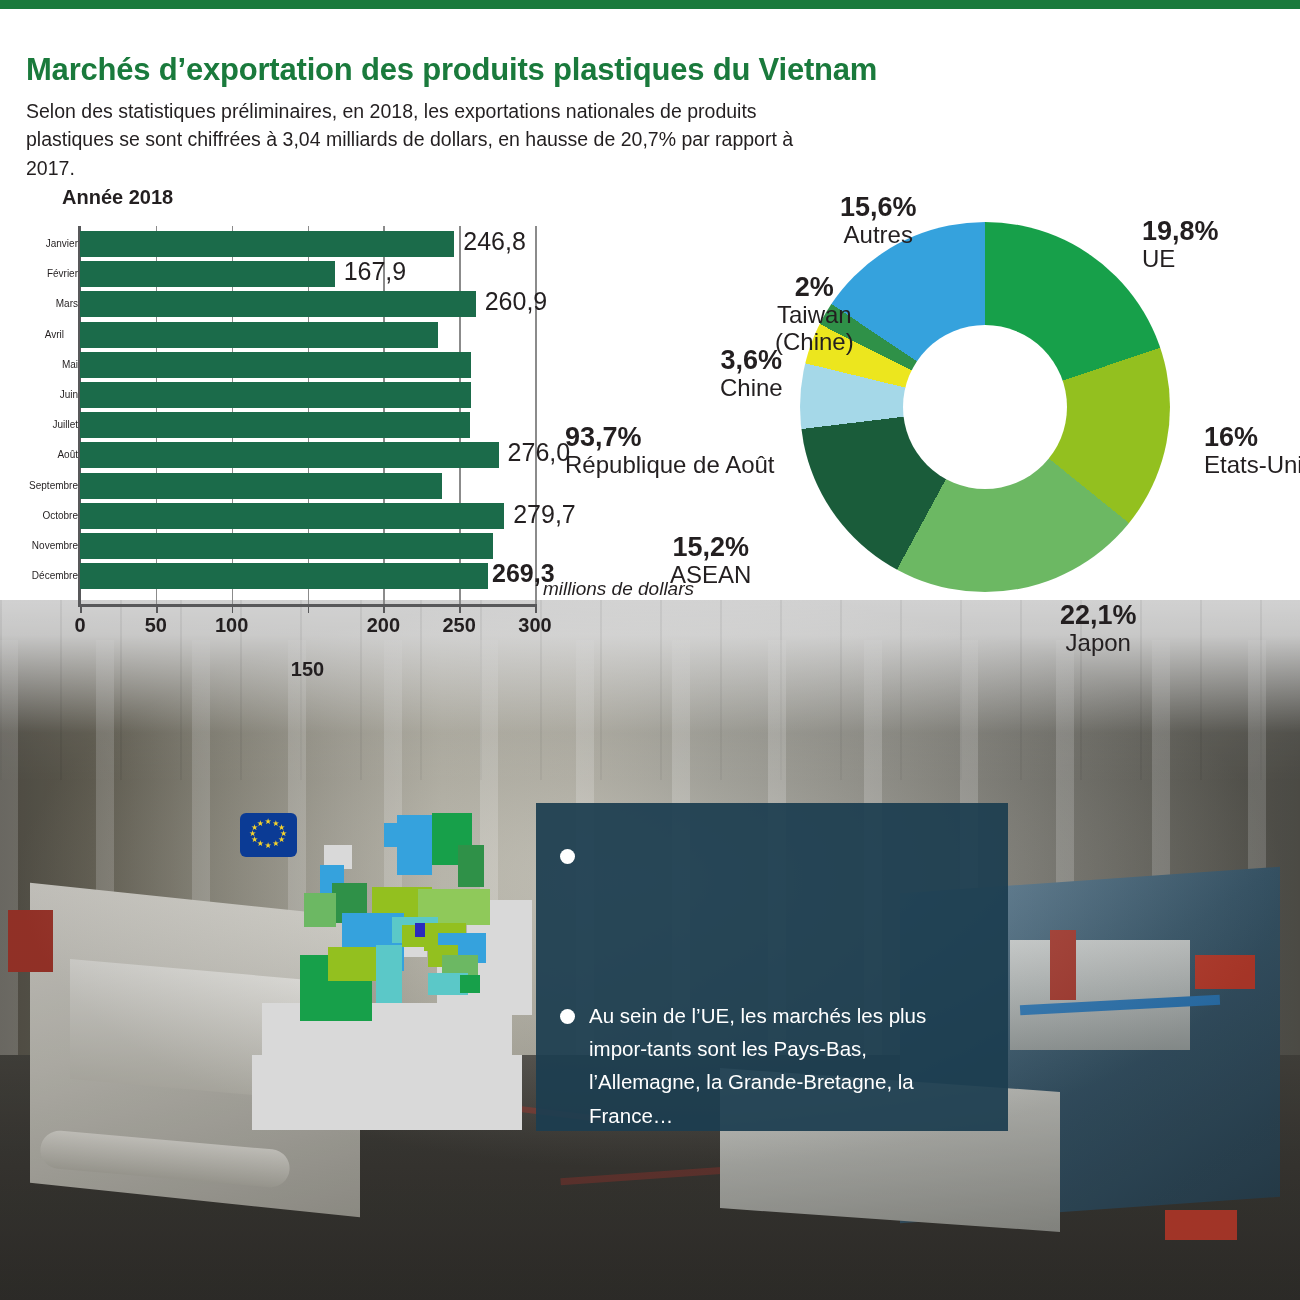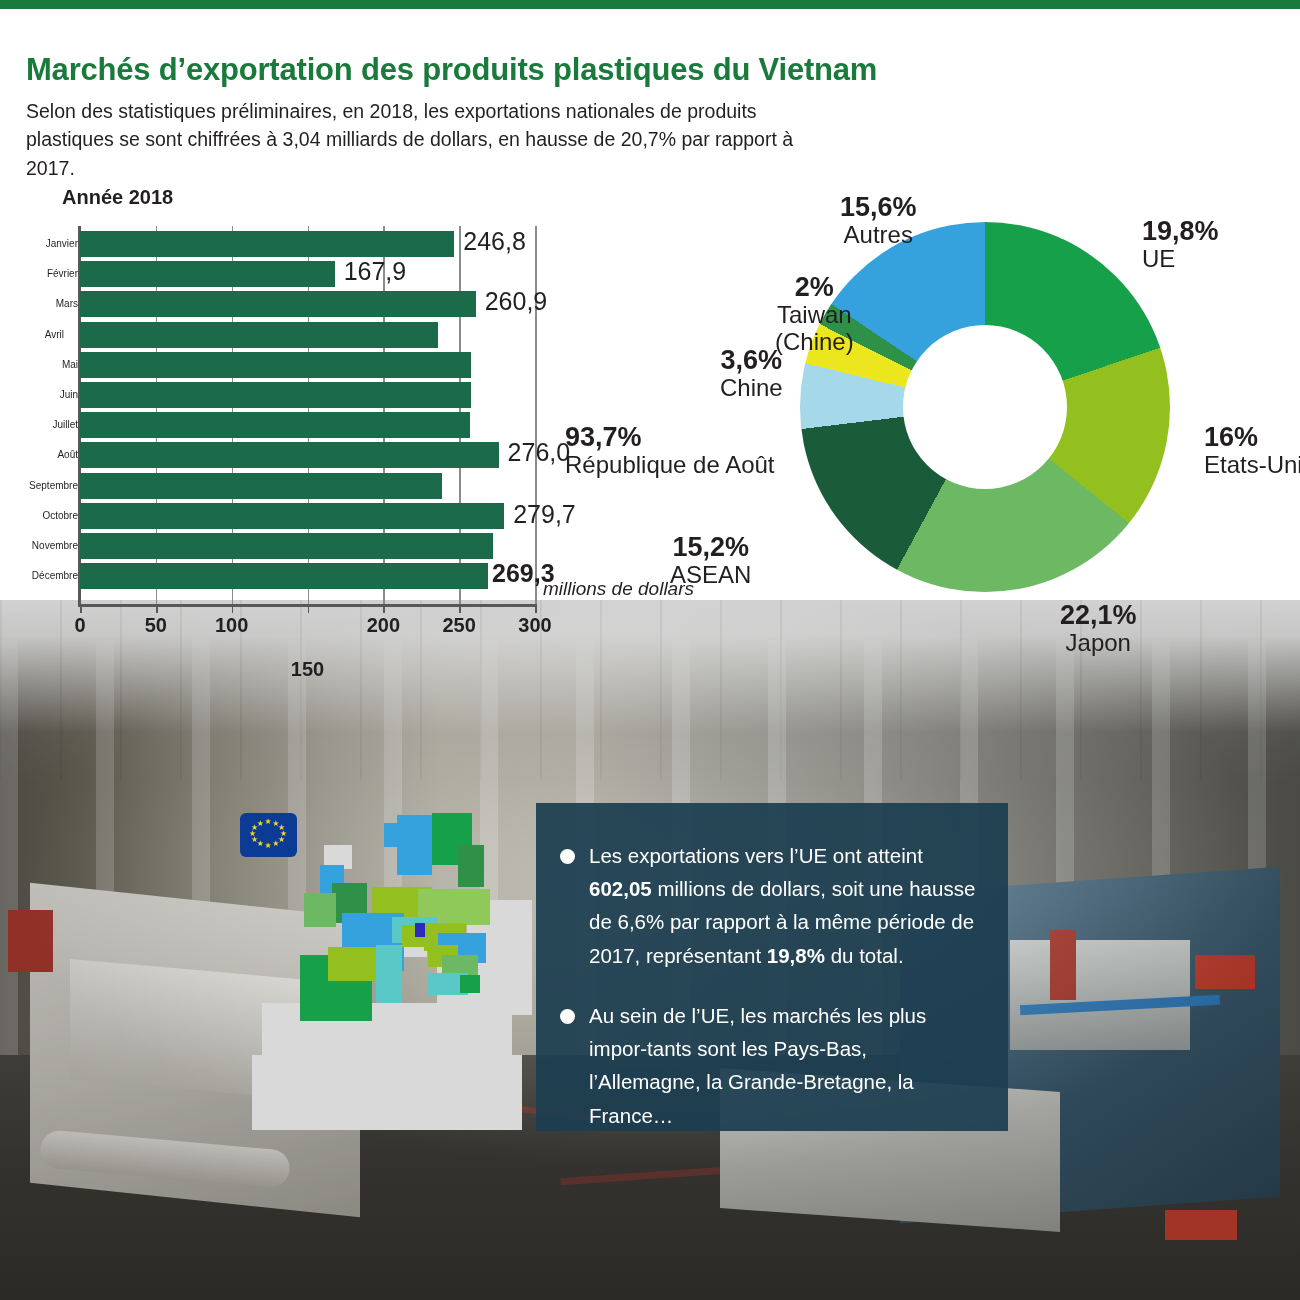--- a/index.html
+++ b/index.html
@@ -382,21 +382,20 @@
     <div class="ctry" style="left: 144px; top: 140px; width: 26px; height: 58px; background: rgb(91, 200, 200);"></div>
     <div class="ctry" style="left: 210px; top: 150px; width: 36px; height: 24px; background: rgb(108, 184, 99);"></div>
     <div class="ctry" style="left: 196px; top: 168px; width: 40px; height: 22px; background: rgb(91, 200, 200);"></div>
     <div class="ctry" style="left: 228px; top: 170px; width: 20px; height: 18px; background: rgb(23, 160, 74);"></div>
     <div class="ctry" style="left: 152px; top: 18px; width: 20px; height: 24px; background: rgb(53, 162, 221);"></div>
   </div>
 
 <div id="note-box" style="background: rgba(28, 61, 80, 0.93);">
     <div class="note-item" style="top: 36px;">
       <span class="note-bullet"></span>
-      <div class="note-text"><span>Les exportations vers l’UE ont atteint </span><b>602,05</b><span> millions de dollars, soit une hausse de 6,6% par rapport à la même période de 2017, représentant </span><b>19,8%</b><span> du total.</span></div>
     </div>
     <div class="note-item" style="top: 196px;">
       <span class="note-bullet"></span>
       <div class="note-text"><span>Au sein de l’UE, les marchés les plus impor-tants sont les Pays-Bas, l’Allemagne, la Grande-Bretagne, la France…</span></div>
     </div>
   </div>
 
 <div id="footer">
   
   

